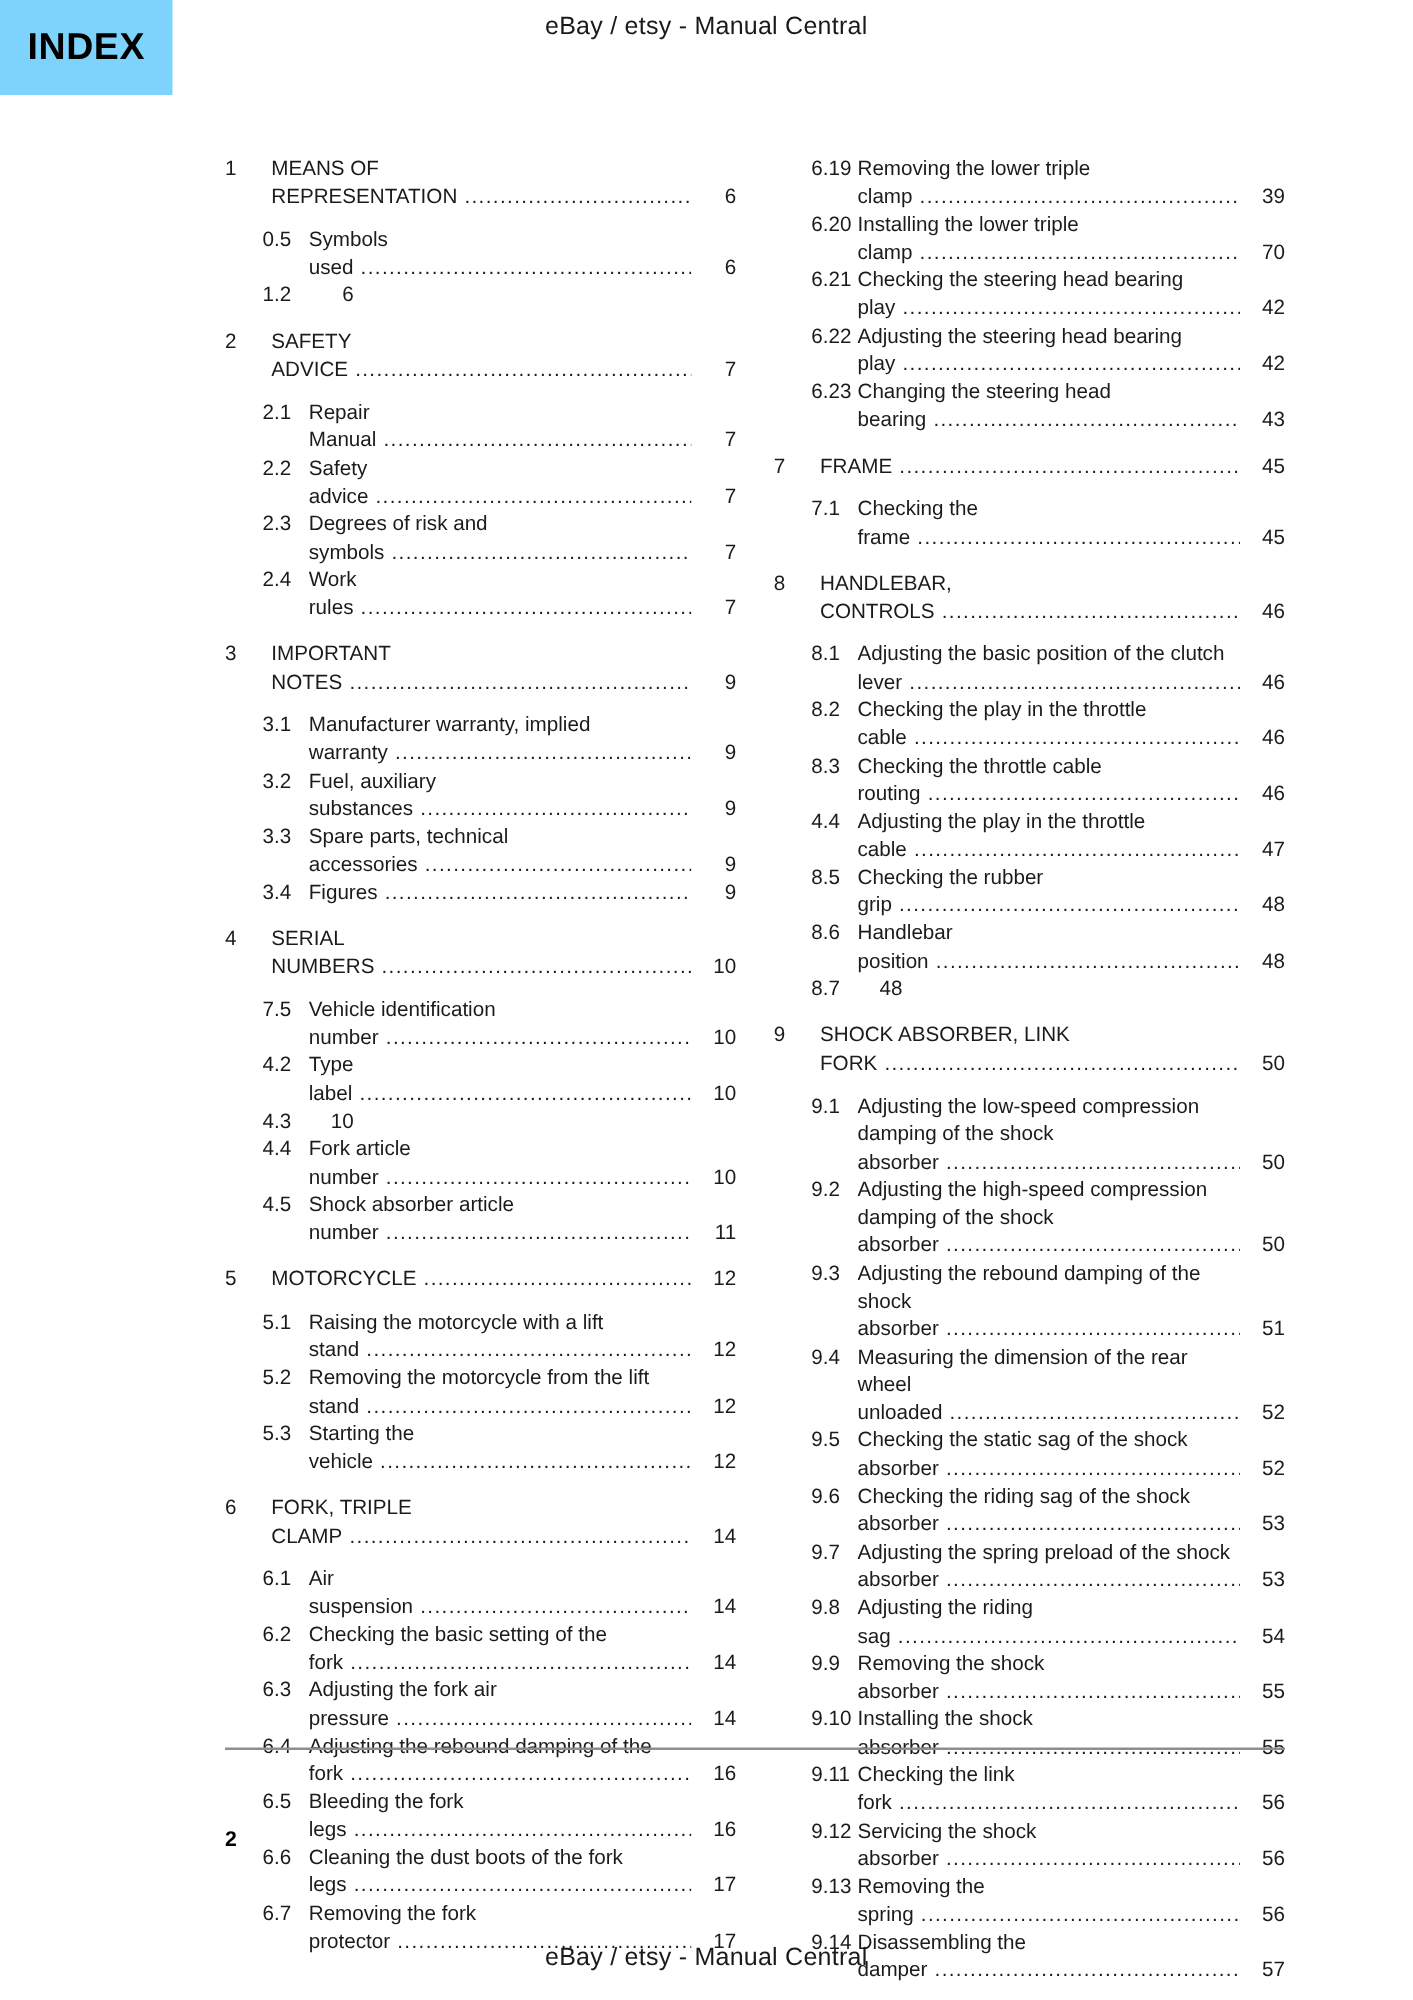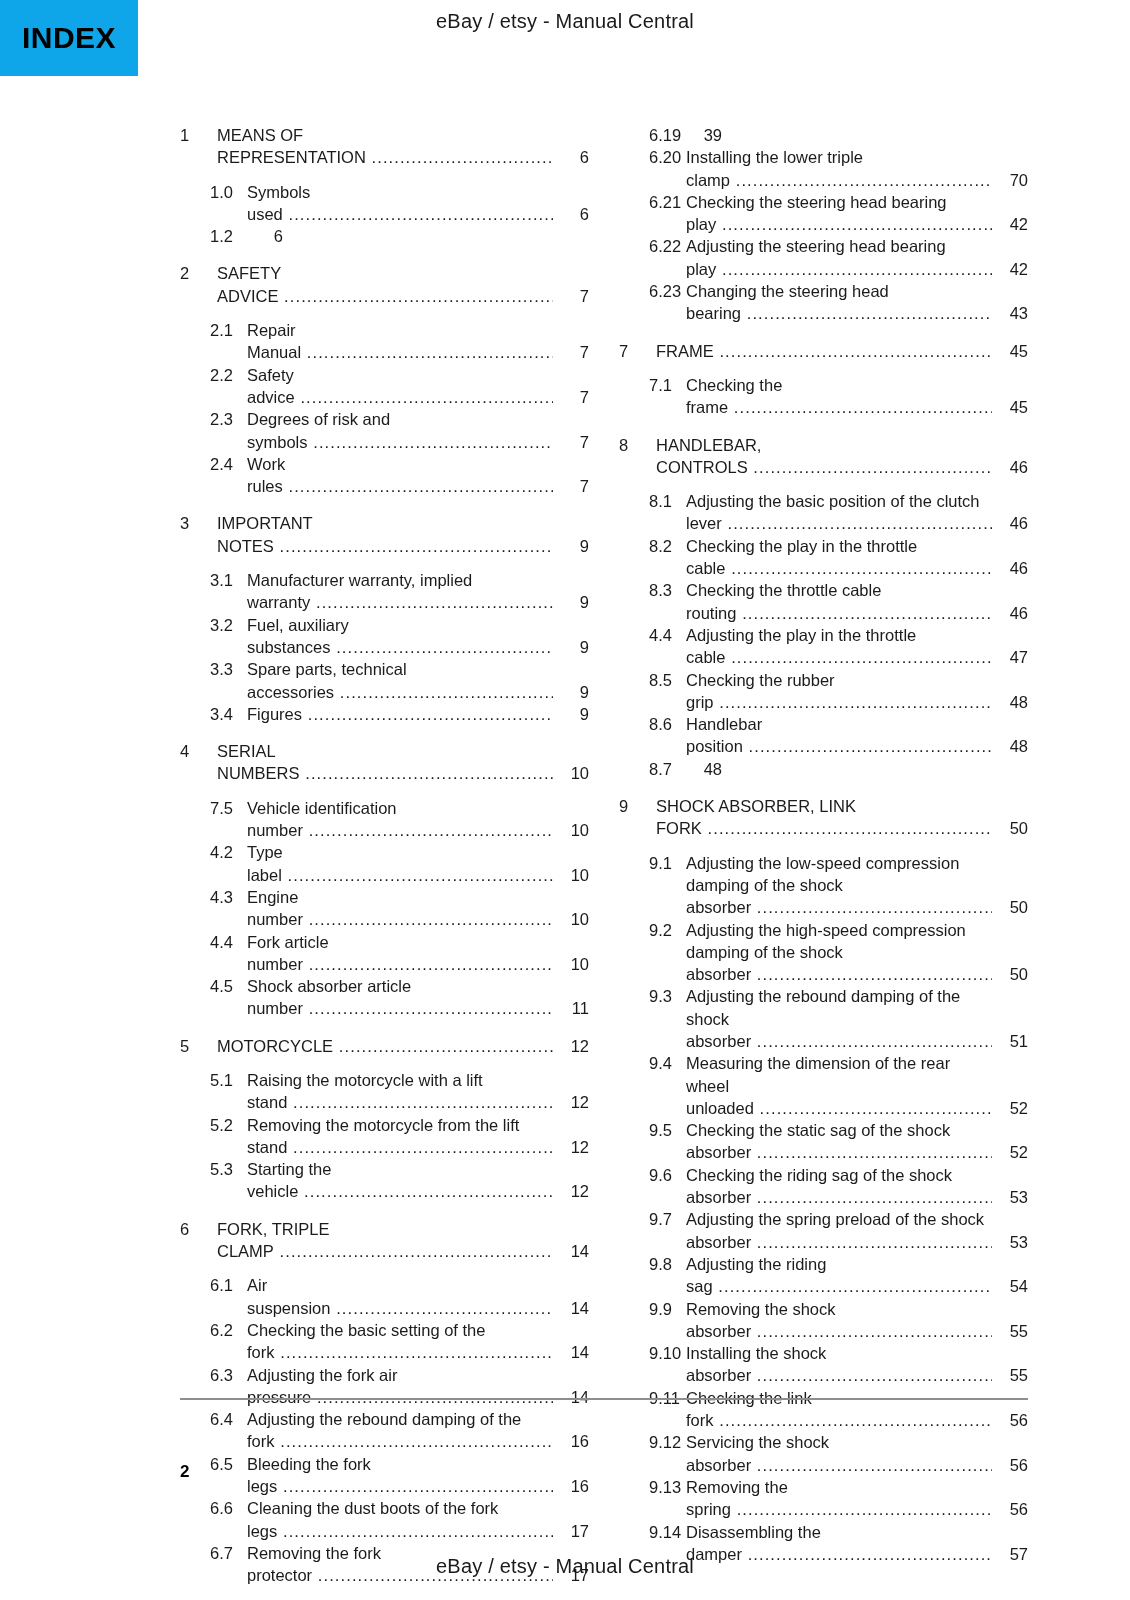--- a/index.html
+++ b/index.html
@@ -19,21 +19,21 @@
     overflow: hidden;
   }
 
   
   .index-tab {
     position: absolute;
     left: 0;
     top: 0;
     width: 138px;
     height: 76px;
-    background: #0ea5e9;
+    background: #7dd3fc;
     display: flex;
     align-items: center;
     justify-content: center;
   }
   .index-tab-label {
     font-family: "Liberation Sans", sans-serif;
     font-weight: bold;
     font-size: 30px;
     letter-spacing: 0.5px;
     color: #000000;
@@ -163,21 +163,21 @@
   <div class="toc">
     <div class="toc-col" id="col-left">
         <div class="entry level1 first">
           <span class="num">1</span>
           <span class="title-wrap">
             <span class="leaderline"><span class="txt">MEANS OF REPRESENTATION</span></span>
           </span>
           <span class="pg">6</span>
         </div>
         <div class="entry level2">
-          <span class="num">1.0</span>
+          <span class="num">0.5</span>
           <span class="title-wrap">
             <span class="leaderline"><span class="txt">Symbols used</span></span>
           </span>
           <span class="pg">6</span>
         </div>
         <div class="entry level2">
           <span class="num">1.2</span>
           <span class="pg">6</span>
         </div>
         <div class="entry level1">
@@ -266,23 +266,20 @@
         </div>
         <div class="entry level2">
           <span class="num">4.2</span>
           <span class="title-wrap">
             <span class="leaderline"><span class="txt">Type label</span></span>
           </span>
           <span class="pg">10</span>
         </div>
         <div class="entry level2">
           <span class="num">4.3</span>
-          <span class="title-wrap">
-            <span class="leaderline"><span class="txt">Engine number</span></span>
-          </span>
           <span class="pg">10</span>
         </div>
         <div class="entry level2">
           <span class="num">4.4</span>
           <span class="title-wrap">
             <span class="leaderline"><span class="txt">Fork article number</span></span>
           </span>
           <span class="pg">10</span>
         </div>
         <div class="entry level2">
@@ -373,20 +370,23 @@
           <span class="num">6.7</span>
           <span class="title-wrap">
             <span class="leaderline"><span class="txt">Removing the fork protector</span></span>
           </span>
           <span class="pg">17</span>
         </div>
       </div>
     <div class="toc-col" id="col-right">
         <div class="entry level2 first">
           <span class="num">6.19</span>
+          <span class="title-wrap">
+            <span class="leaderline"><span class="txt">Removing the lower triple clamp</span></span>
+          </span>
           <span class="pg">39</span>
         </div>
         <div class="entry level2">
           <span class="num">6.20</span>
           <span class="title-wrap">
             <span class="leaderline"><span class="txt">Installing the lower triple clamp</span></span>
           </span>
           <span class="pg">70</span>
         </div>
         <div class="entry level2">

